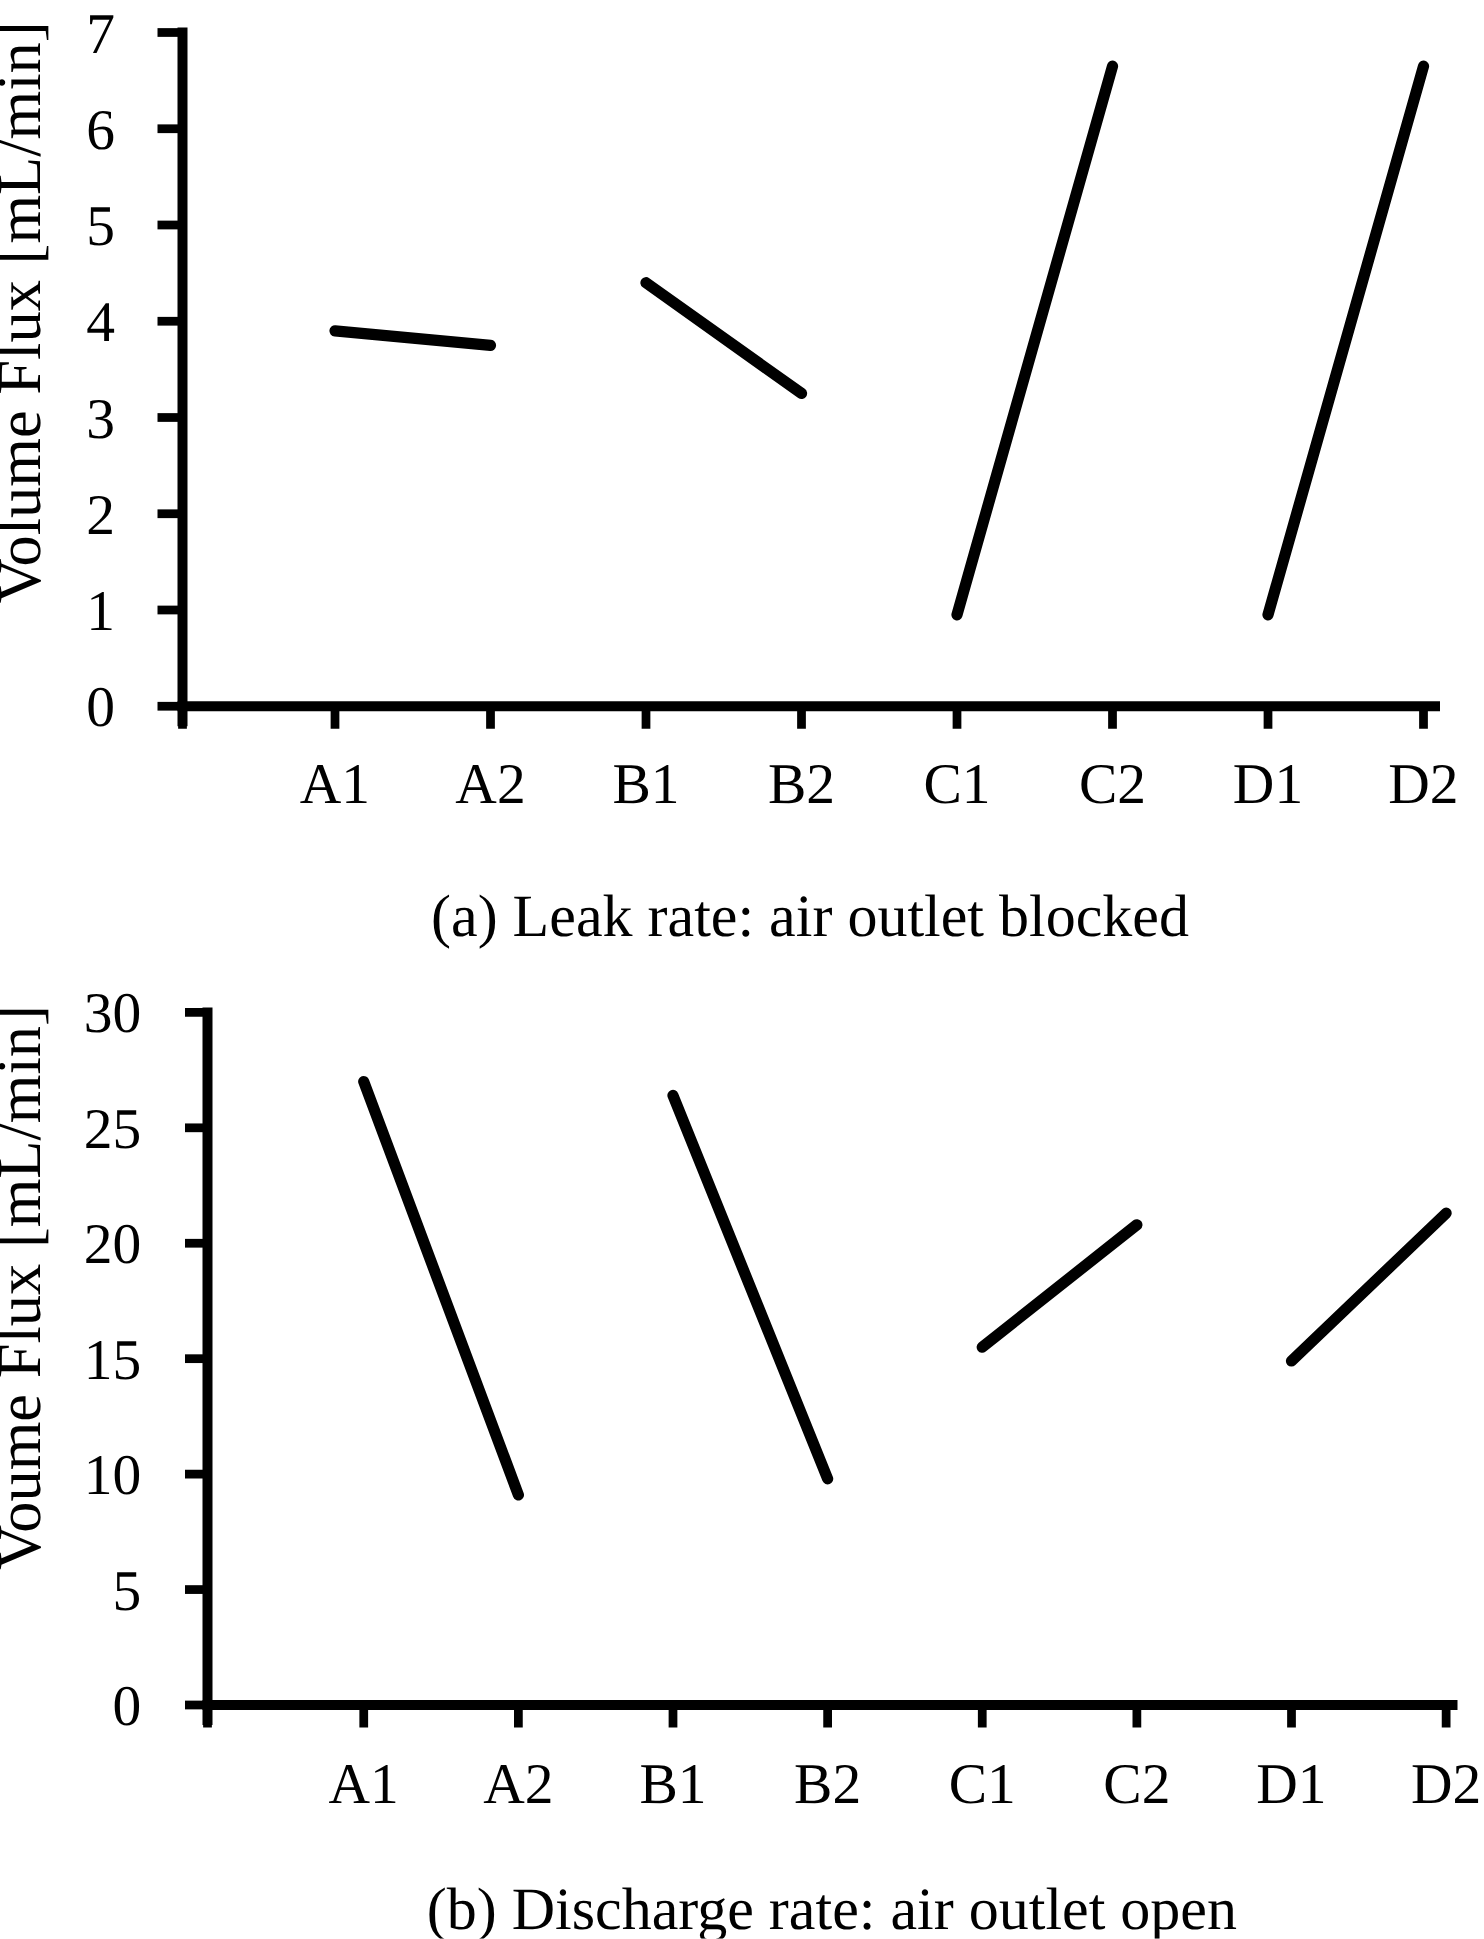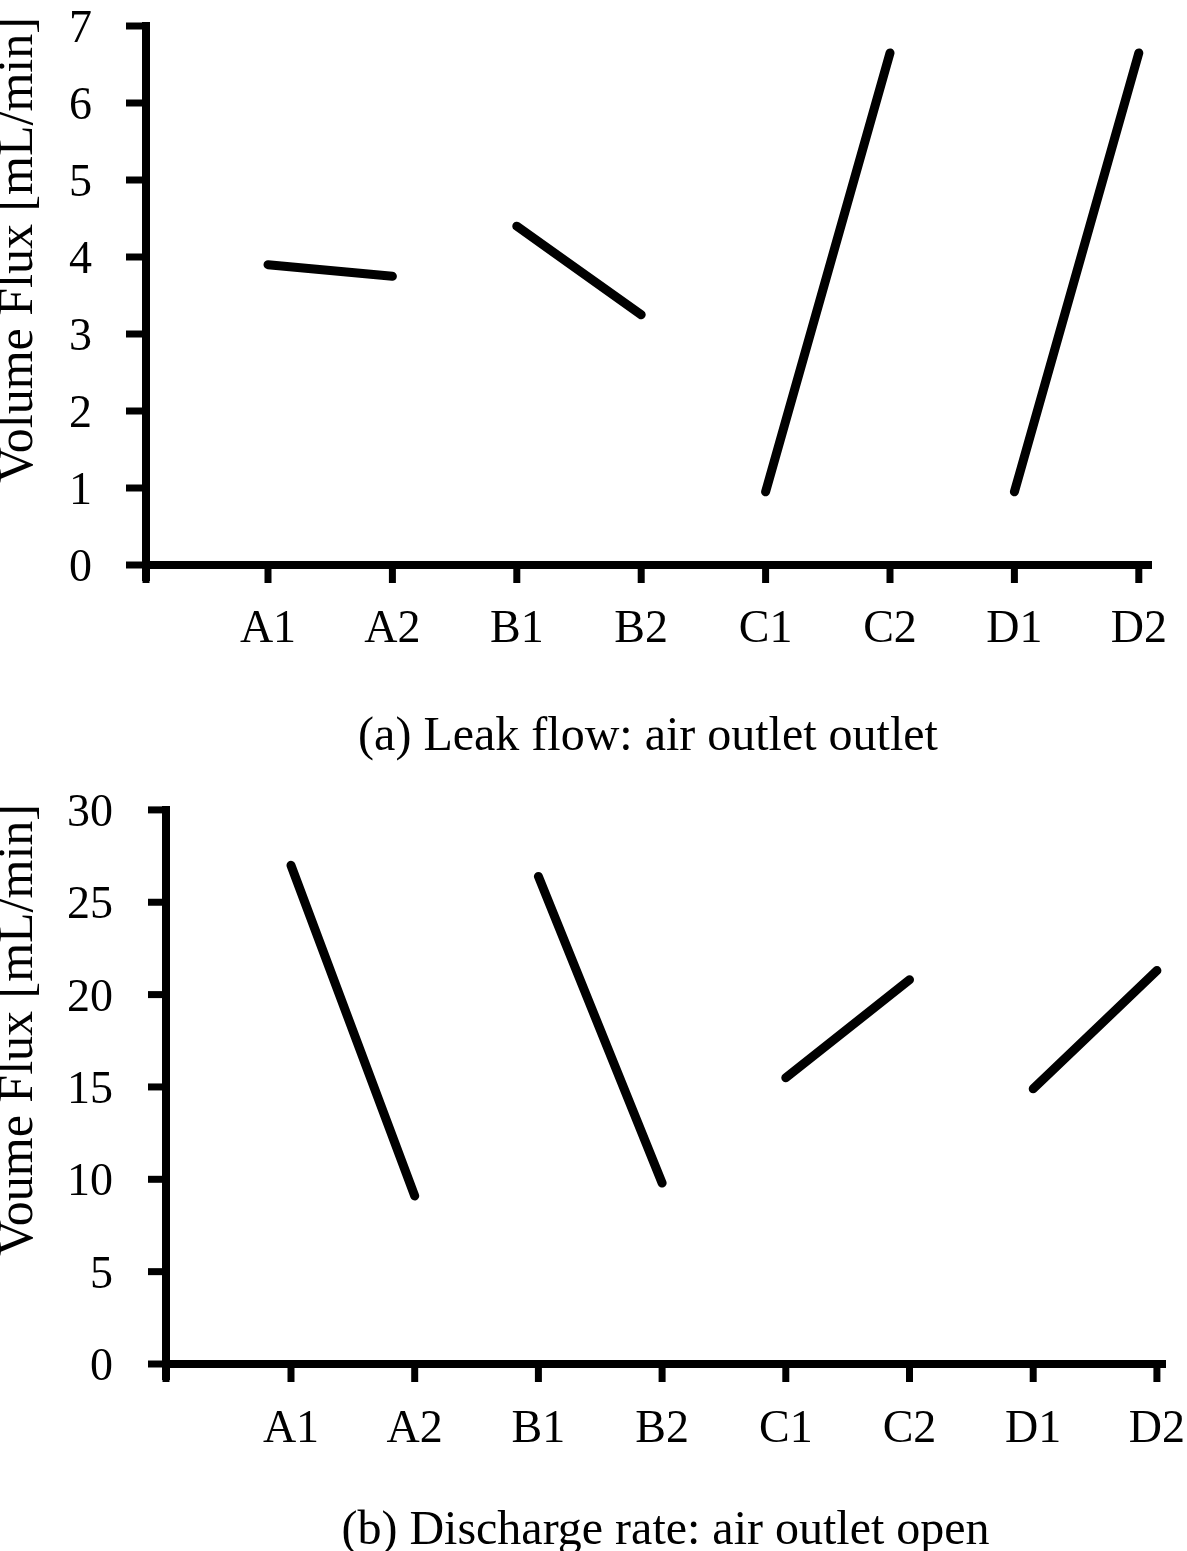--- a/index.html
+++ b/index.html
@@ -105,16 +105,16 @@
       <text x="1033.2" y="1442" text-anchor="middle" font-size="46" fill="#000000">D1</text>
       <line x1="1156.9" y1="1364" x2="1156.9" y2="1382" stroke="#000000" stroke-width="7"></line>
       <text x="1156.9" y="1442" text-anchor="middle" font-size="46" fill="#000000">D2</text>
       <text transform="translate(32 1030) rotate(-90)" text-anchor="middle" font-size="50" fill="#000000">Voume Flux [mL/min]</text>
       <line x1="291" y1="865.3100000000001" x2="414.7" y2="1195.923" stroke="#000000" stroke-width="9" stroke-linecap="round"></line>
       <line x1="538.4" y1="876.392" x2="662.1" y2="1182.994" stroke="#000000" stroke-width="9" stroke-linecap="round"></line>
       <line x1="785.8" y1="1077.7150000000001" x2="909.5" y2="979.8240000000001" stroke="#000000" stroke-width="9" stroke-linecap="round"></line>
       <line x1="1033.2" y1="1088.797" x2="1156.9" y2="970.5889999999999" stroke="#000000" stroke-width="9" stroke-linecap="round"></line>
     </svg>
 
-  <div class="caption" id="caption-a">(a) Leak flow: air outlet outlet</div>
+  <div class="caption" id="caption-a">(a) Leak rate: air outlet blocked</div>
 
   <div class="caption" id="caption-b">(b) Discharge rate: air outlet open</div>
 </div>
 
 </body></html>

